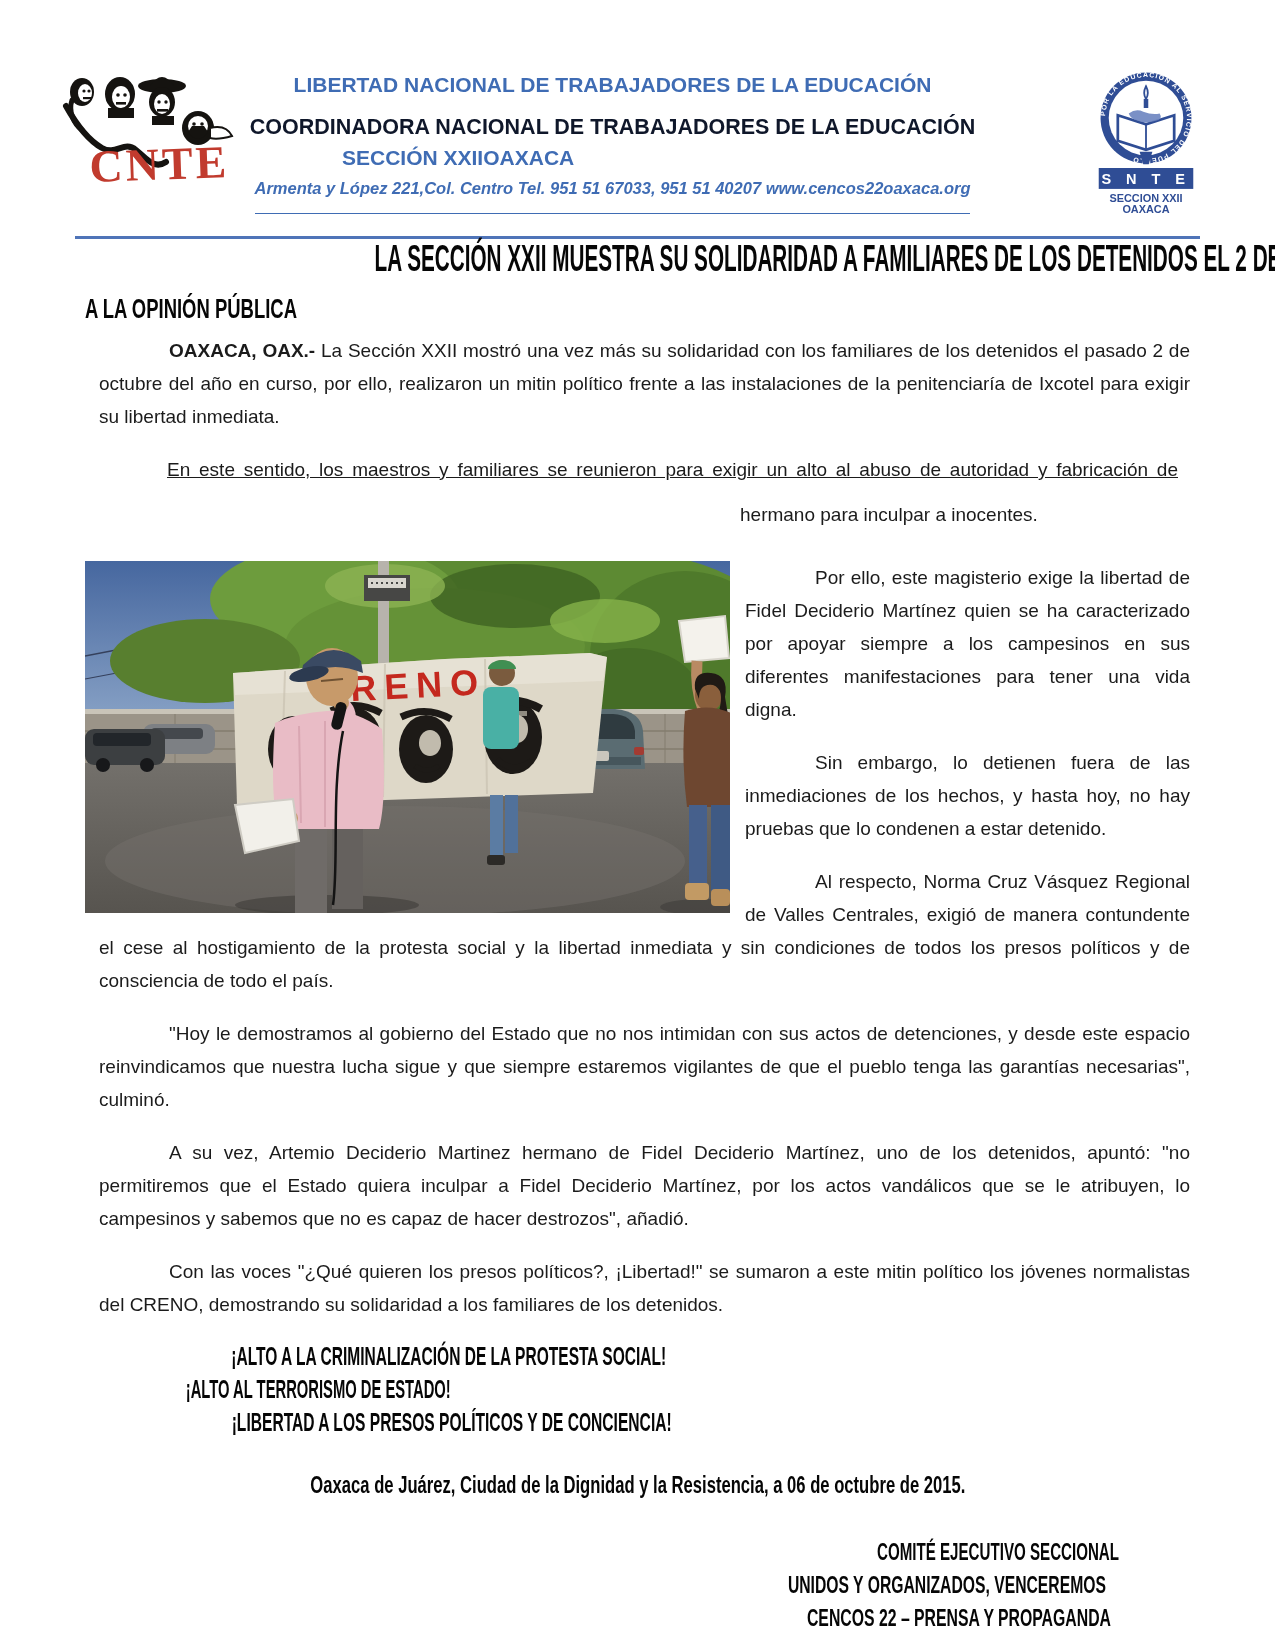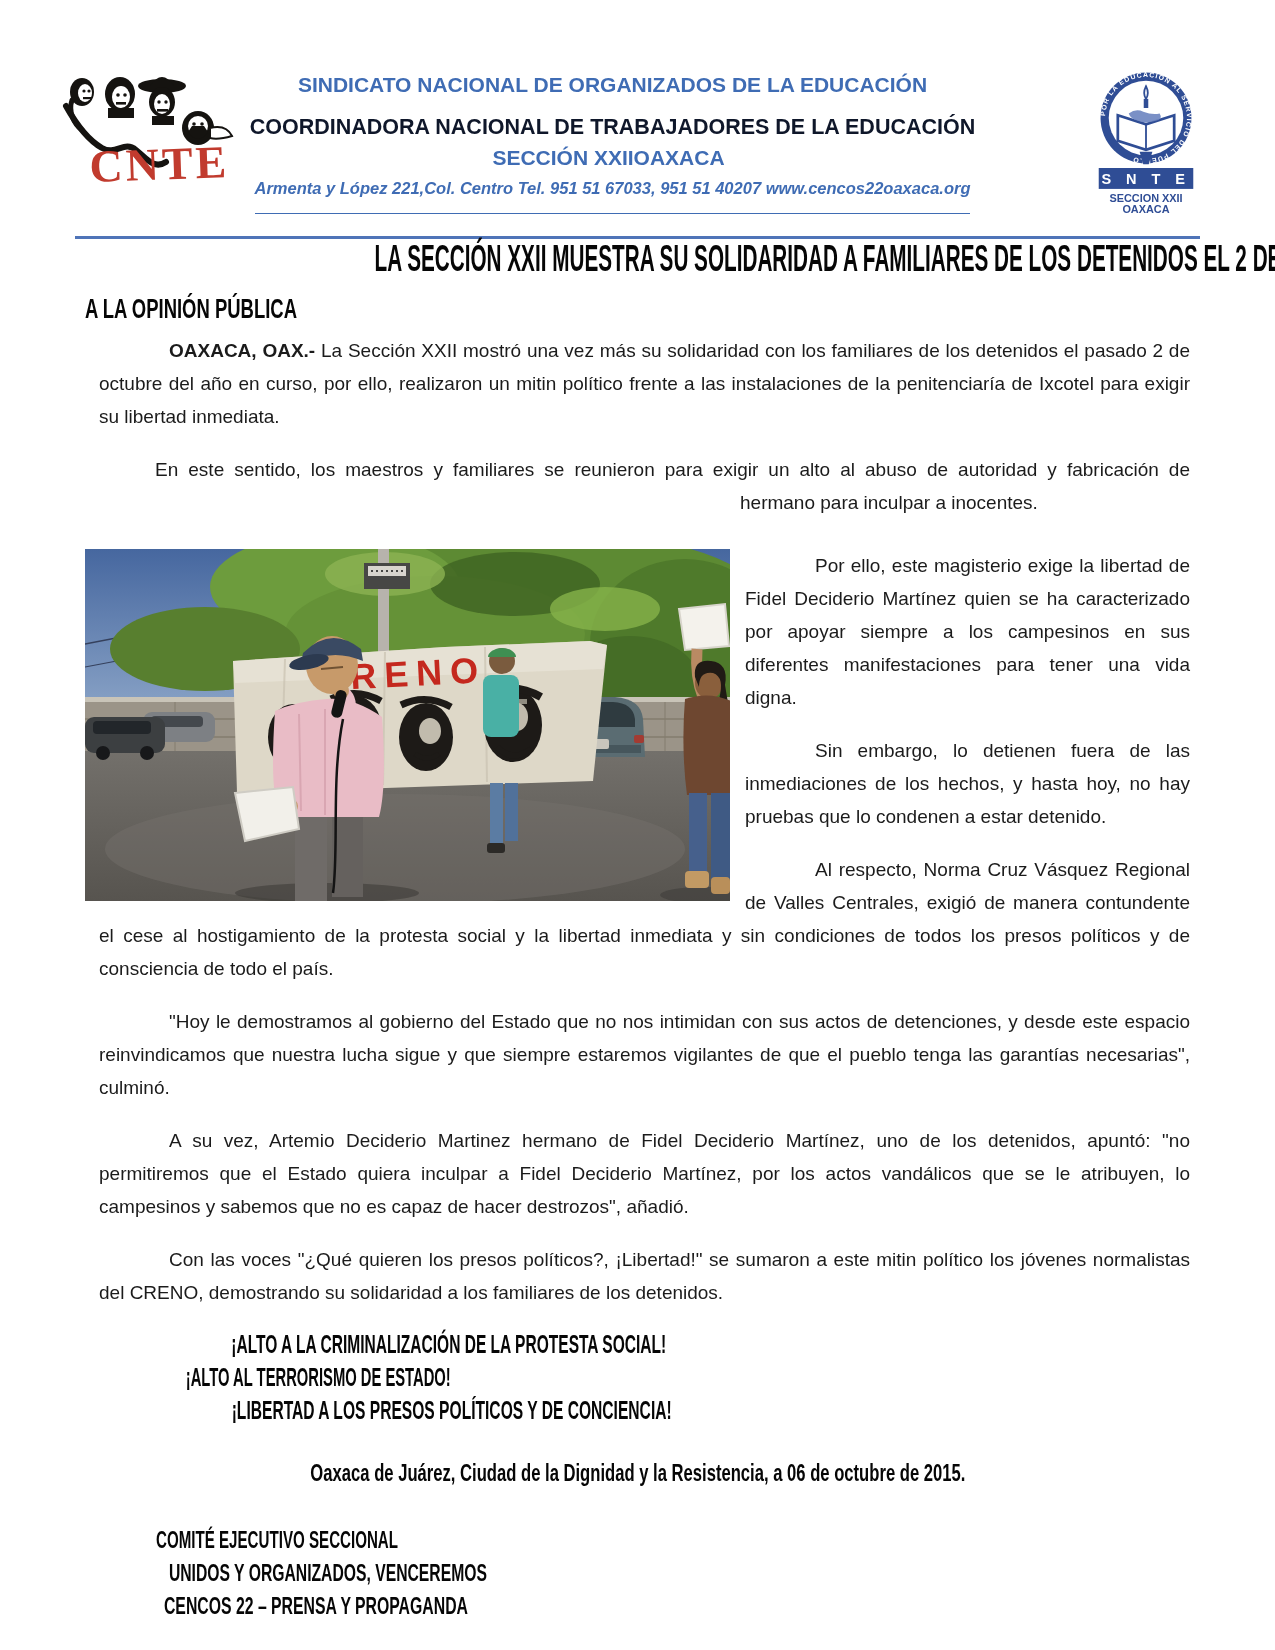--- a/index.html
+++ b/index.html
@@ -3,21 +3,21 @@
 <meta charset="utf-8">
 <style>
   html,body{margin:0;padding:0;background:#ffffff;}
   .page{position:relative;width:1275px;height:1650px;background:#ffffff;overflow:hidden;
         font-family:"Liberation Sans",sans-serif;color:#1b1b1b;}
 
   
   .hdr-center{position:absolute;left:230px;top:72px;width:765px;text-align:center;}
   .hdr-l1{font-size:21px;font-weight:bold;color:#3f6cb4;line-height:26px;}
   .hdr-l2{font-size:21.5px;font-weight:bold;color:#0f172a;line-height:27px;margin-top:16px;}
-  .hdr-row3{display:flex;justify-content:center;padding:4px 120px 0 112px;
+  .hdr-row3{display:flex;justify-content:flex-start;padding:4px 120px 0 112px;
             font-size:21px;font-weight:bold;color:#3f6cb4;line-height:26px;}
   .hdr-l4{margin-top:7px;font-size:16.5px;font-weight:bold;font-style:italic;color:#3f6cb4;line-height:21px;}
   .hdr-l4 span{border-bottom:1.5px solid #3f6cb4;padding-bottom:16px;white-space:nowrap;}
 
   .cnte-logo{position:absolute;left:58px;top:66px;width:178px;height:136px;}
   .snte-logo{position:absolute;left:1072px;top:68px;width:148px;height:150px;}
 
   .divider{position:absolute;left:75px;top:236px;width:1125px;height:3px;background:#4f74b8;}
 
   
@@ -28,31 +28,31 @@
   .title-wrap{position:absolute;top:242px;left:0;width:1245px;text-align:center;}
   .title-wrap .cond{font-size:36px;line-height:34px;}
 
   .opinion-wrap{position:absolute;top:295px;left:85px;}
   .opinion-wrap .cond{font-size:27px;line-height:28px;}
 
   
   .article{position:absolute;left:85px;top:334px;width:1105px;
            font-size:19px;line-height:33px;text-align:justify;}
   .article p{margin:0 0 20px 14px;text-indent:70px;text-align:justify;}
-  .article p.p2a{margin:0;text-align-last:justify;}
+  .article p.p2a{margin:12px;text-align-last:justify;text-decoration:underline;}
   .article p.p2b{margin:0 0 30px 655px;text-indent:0;text-align:left;text-align-last:left;}
   .photo{float:left;width:645px;height:352px;margin:0 15px 0 0;padding:0;}
   .photo svg{display:block;width:645px;height:352px;}
 
   
   .slogans{margin:16px 0 0 0;text-align:left;line-height:31px;}
   .slogans .cond{font-size:26px;line-height:31px;}
   .dateline{margin:30px 0 0 0;text-align:center;line-height:30px;}
   .dateline .cond{font-size:24px;}
-  .signature{margin:34px 0 0 0;text-align:left;line-height:31px;}
+  .signature{margin:34px 0 0 0;text-align:right;line-height:31px;}
   .signature .cond{font-size:24px;line-height:31px;}
 </style>
 </head>
 <body>
 
 <div class="page">
 
   <svg class="cnte-logo" viewBox="0 0 178 136" aria-hidden="true">
     <g>
 
@@ -85,21 +85,21 @@
       <ellipse cx="140" cy="60" rx="10" ry="10" fill="#ffffff"></ellipse>
       <circle cx="136" cy="58" r="1.8" fill="#151310"></circle>
         <circle cx="144" cy="58" r="1.8" fill="#151310"></circle>
       <path d="M 130,66 Q 140,80 150,66 L 146,60 L 134,60 Z" fill="#151310"></path>
       <path d="M 152,62 Q 168,58 174,70 Q 160,74 152,72 Z" fill="#ffffff" stroke="#151310" stroke-width="2"></path>
     </g>
     <text x="32" y="116" font-size="46" font-weight="bold" letter-spacing="3" font-family="Liberation Serif, serif" fill="#c13b2e" transform="rotate(-2 32 116)">CNTE</text>
   </svg>
 
   <div class="hdr-center">
-    <div class="hdr-l1">SINDICATO NACIONAL DE ORGANIZADOS DE LA EDUCACIÓN</div>
+    <div class="hdr-l1">LIBERTAD NACIONAL DE TRABAJADORES DE LA EDUCACIÓN</div>
     <div class="hdr-l2">COORDINADORA NACIONAL DE TRABAJADORES DE LA EDUCACIÓN</div>
     <div class="hdr-row3">
       <span>SECCIÓN  XXII</span>
       <span>OAXACA</span>
     </div>
     <div class="hdr-l4">
       <span>Armenta y López  221,Col. Centro   Tel. 951 51 67033, 951 51 40207     www.cencos22oaxaca.org</span>
     </div>
   </div>
 

